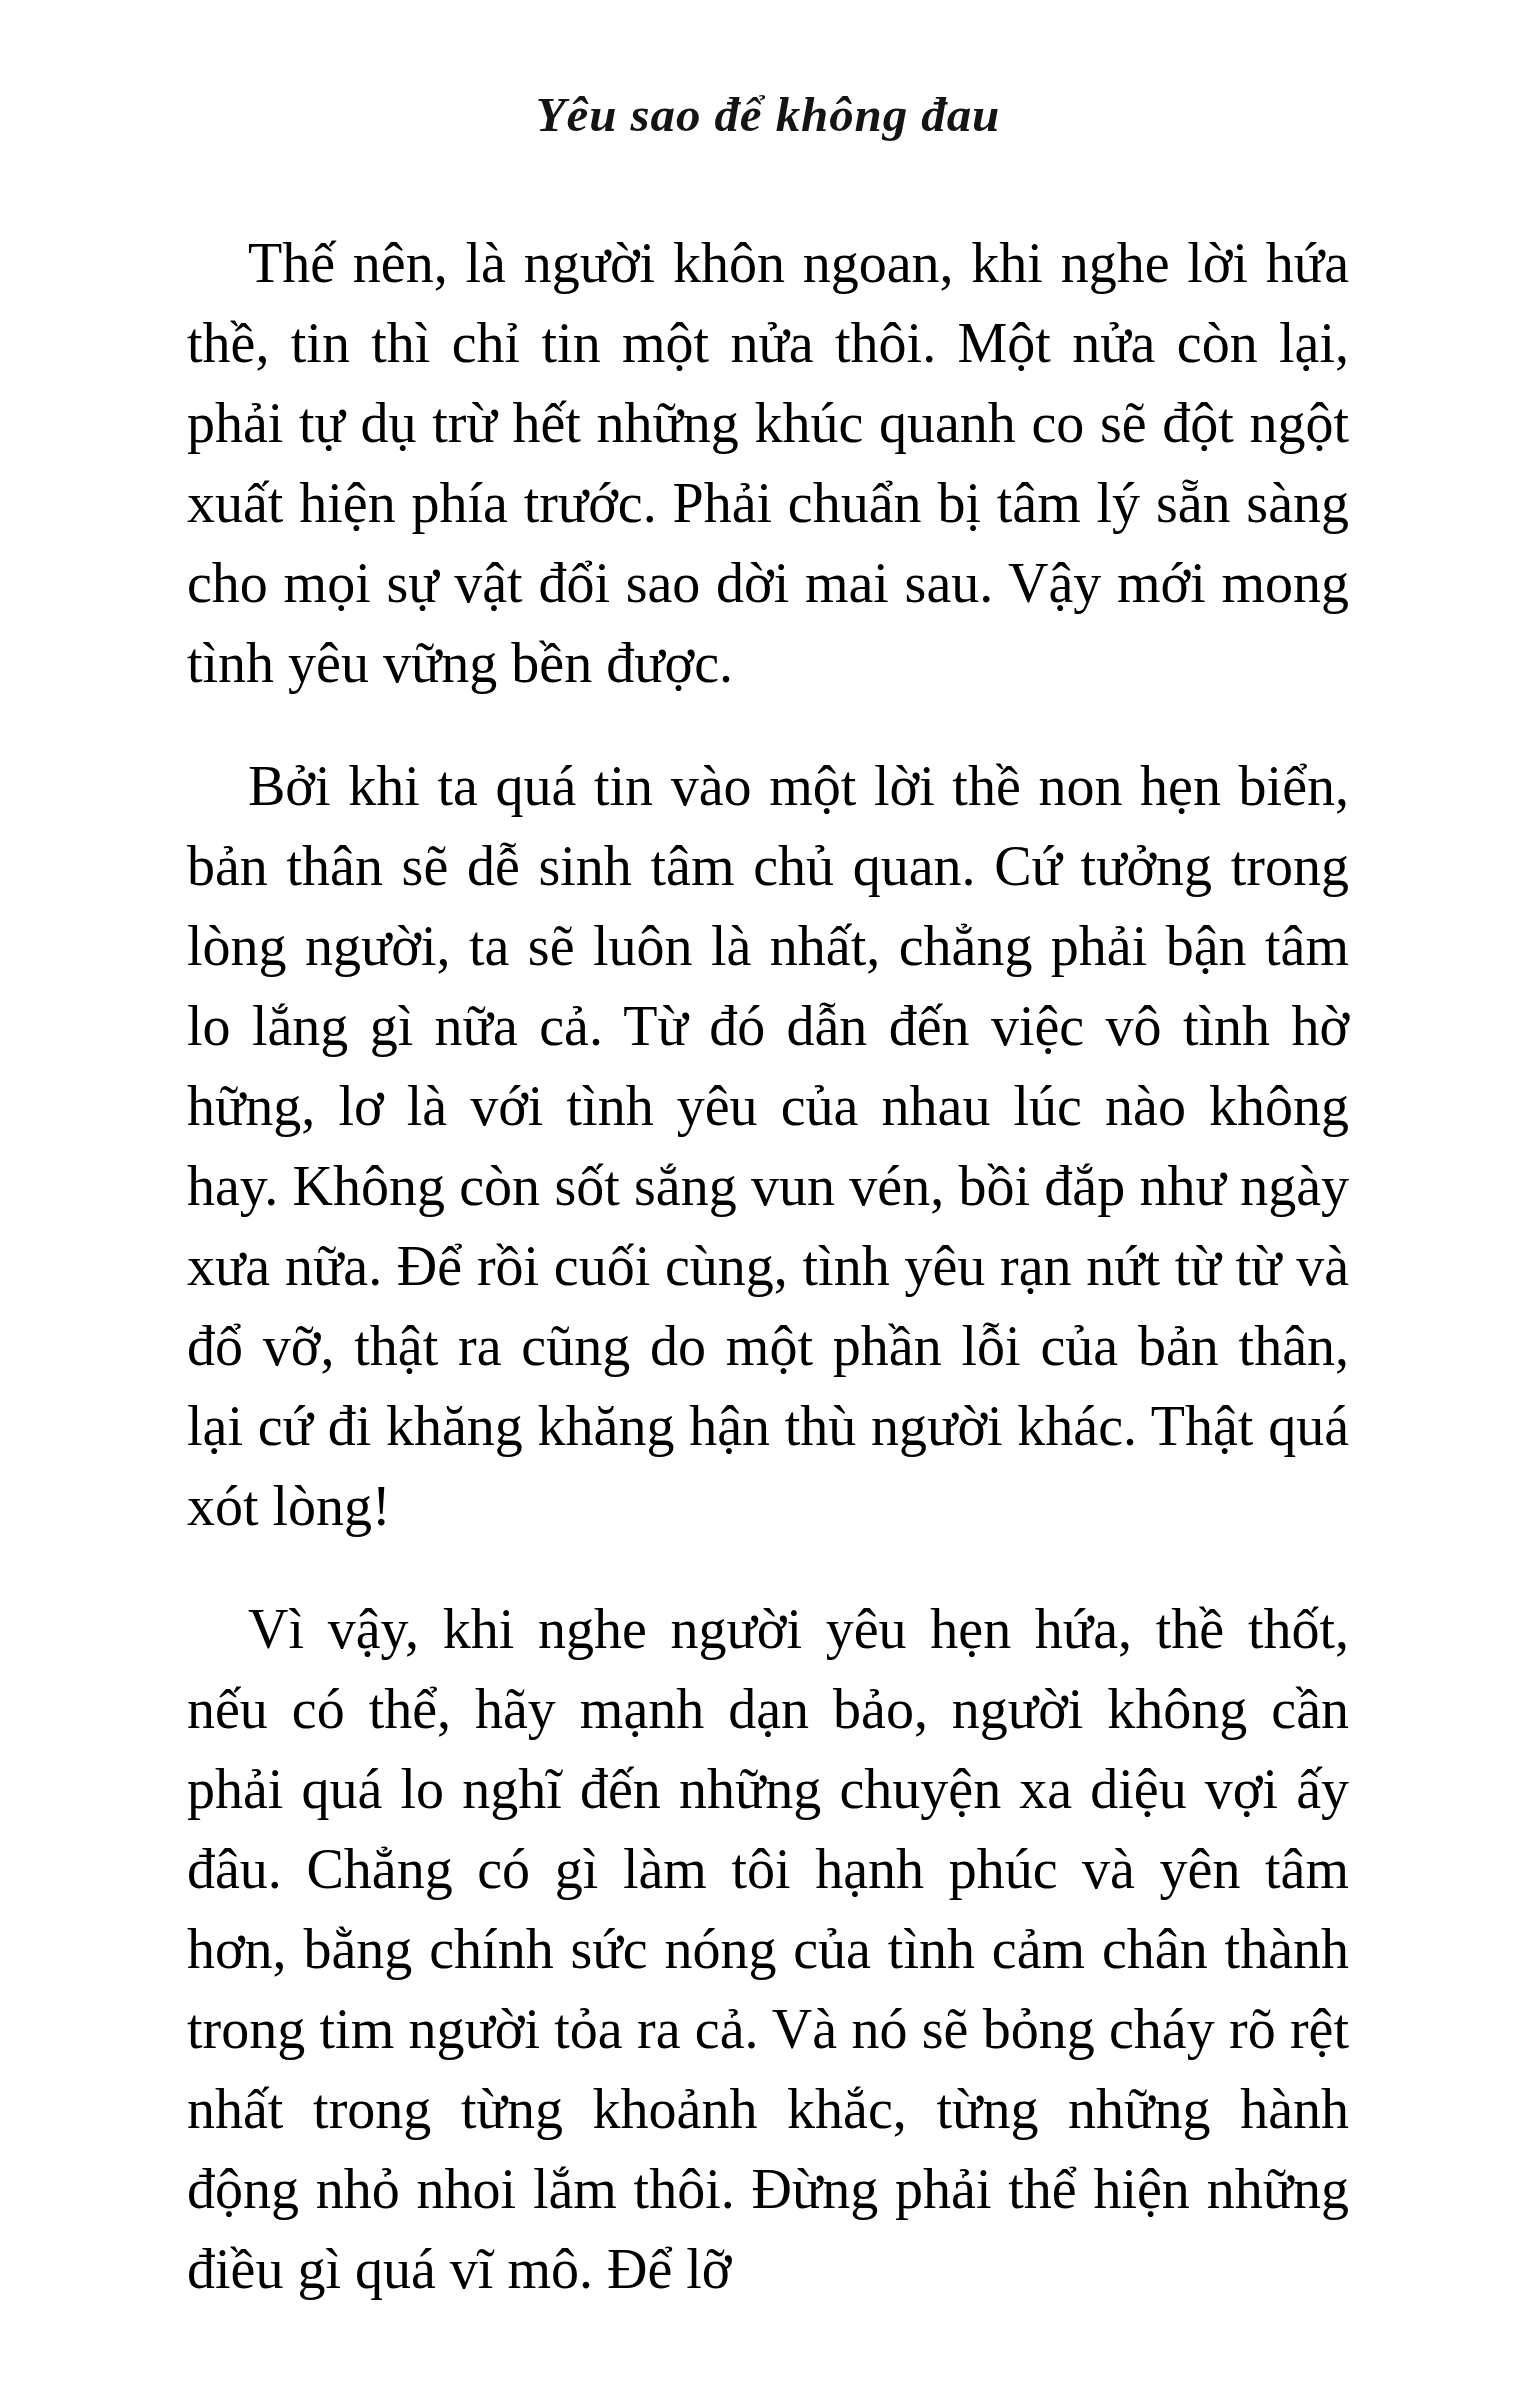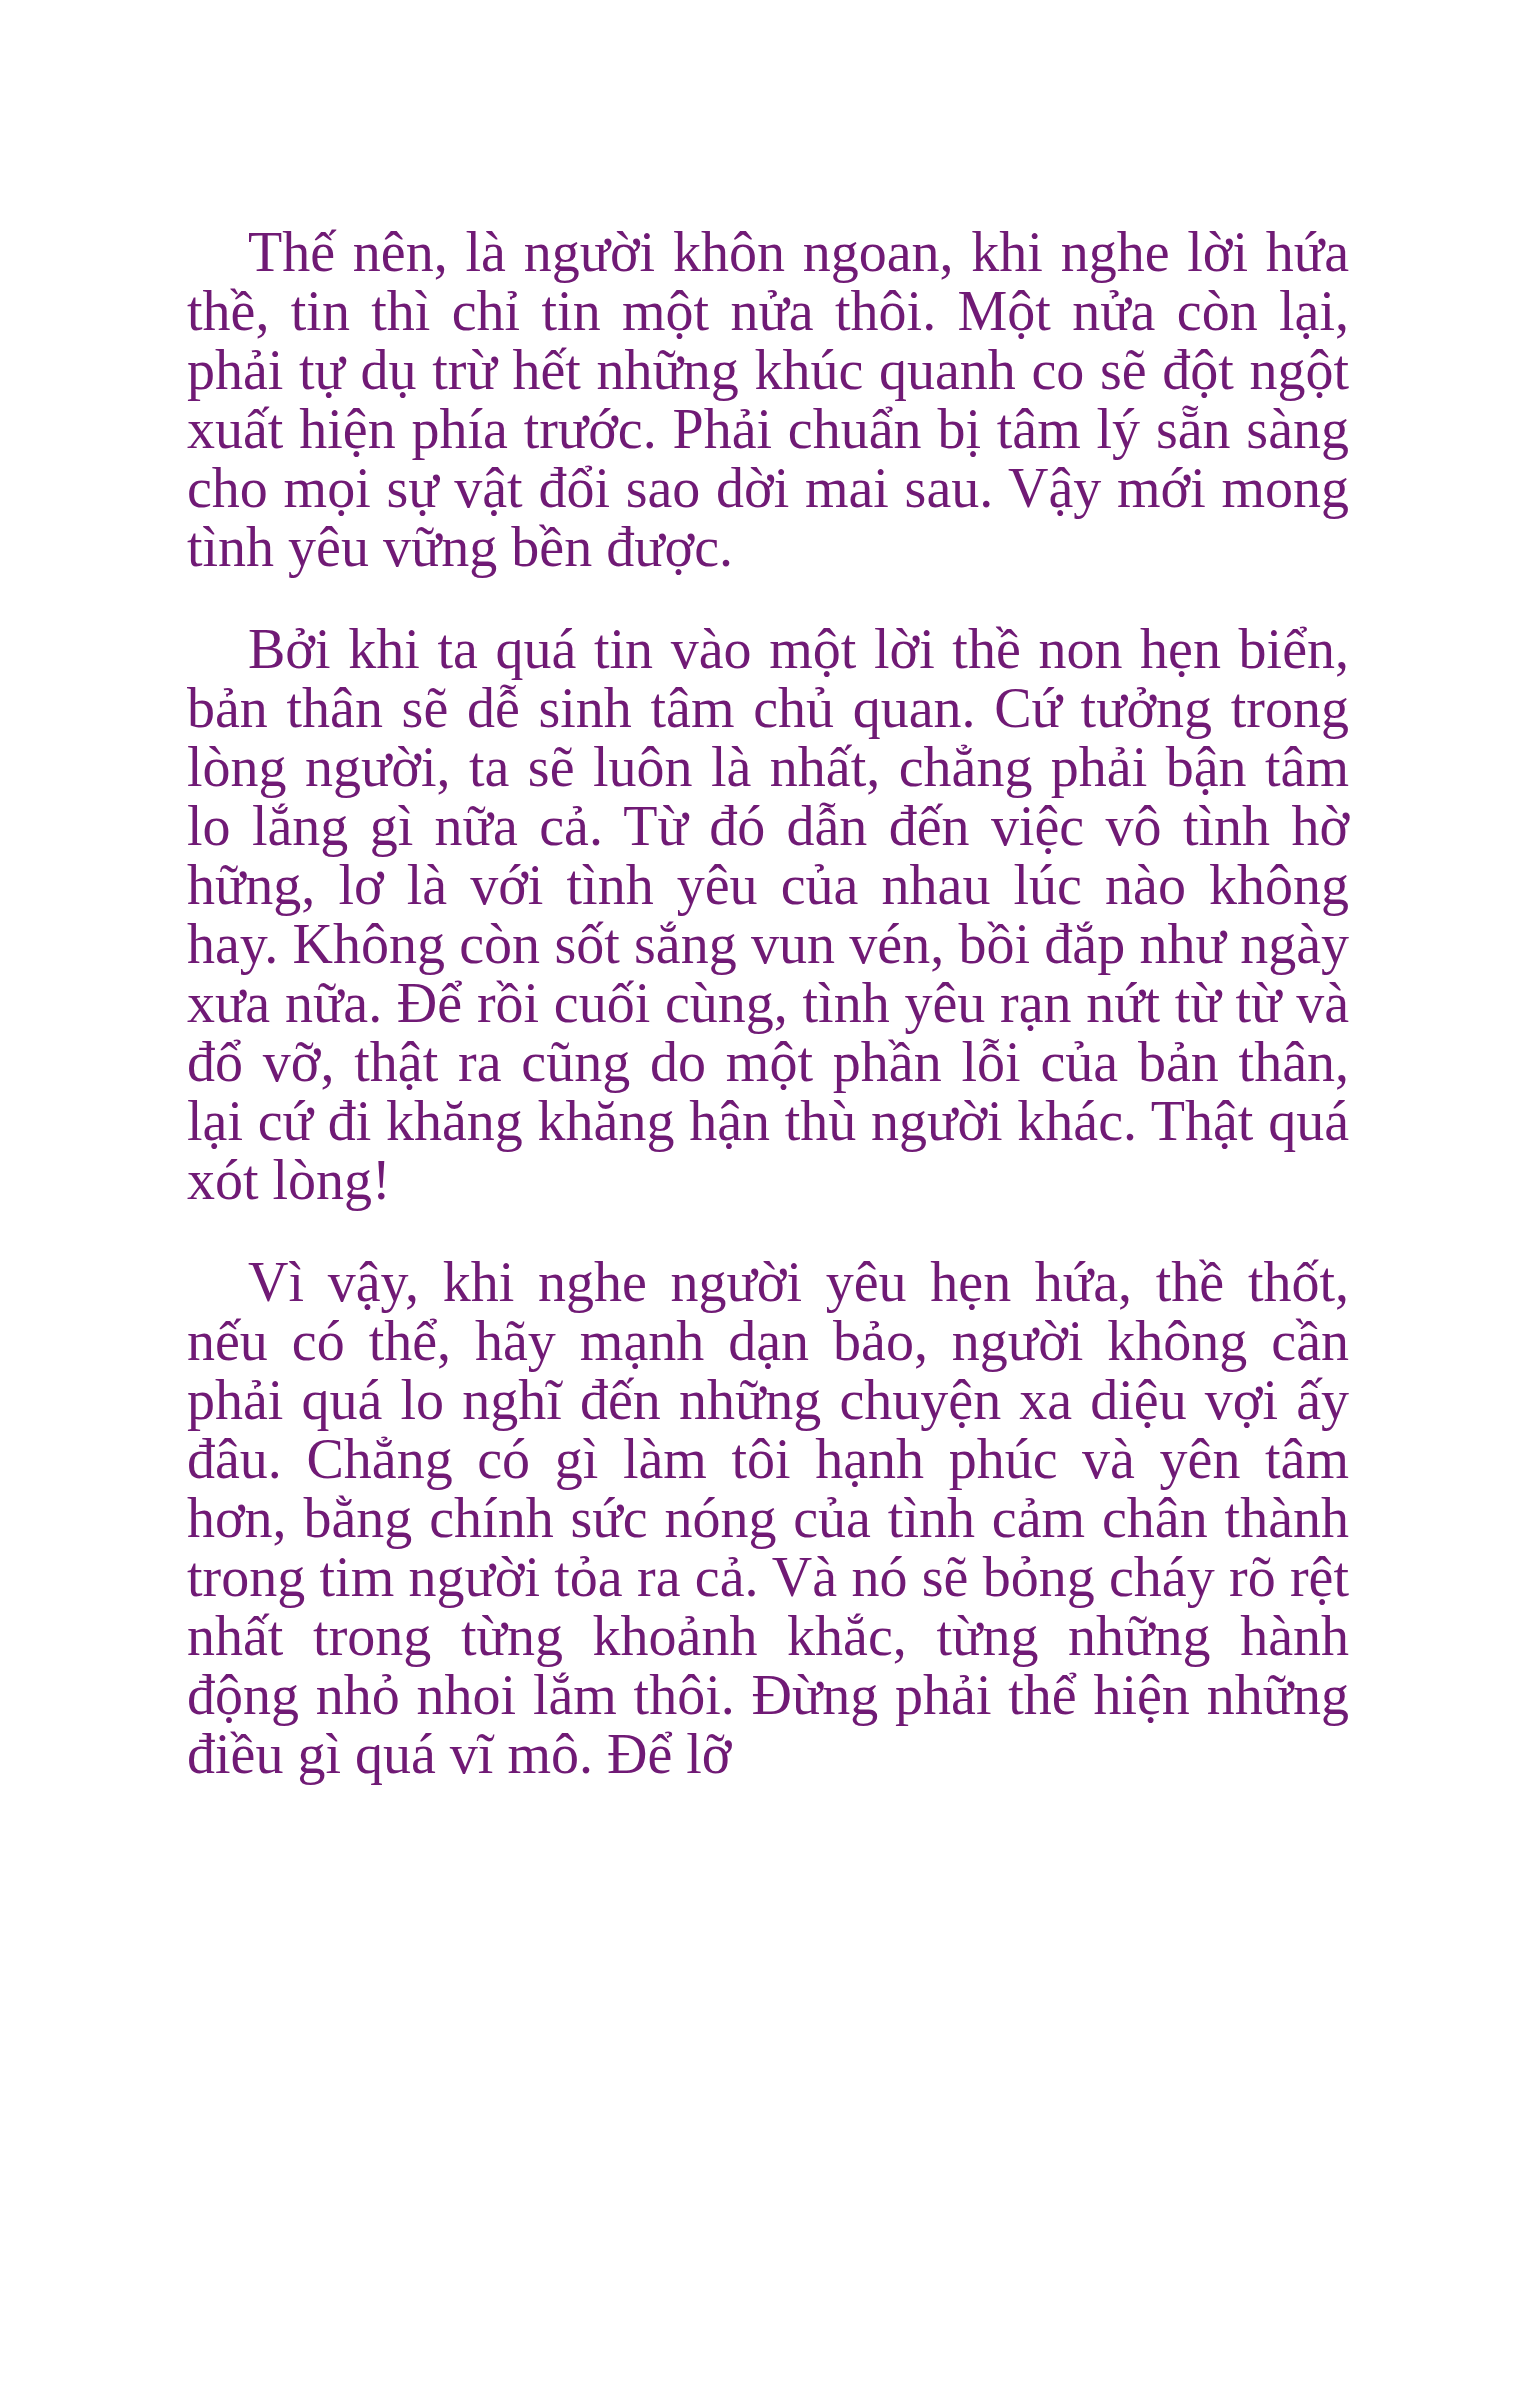--- a/index.html
+++ b/index.html
@@ -27,23 +27,23 @@
     font-size: 49px;
     letter-spacing: 0.9px;
     color: #141414;
   }
   .body-text {
     position: absolute;
     top: 223px;
     left: 187px;
     width: 1162px;
     font-size: 56px;
-    line-height: 59px;
+    line-height: 80px;
     text-align: justify;
-    color: #701a75;
+    color: #000000;
   }
   .body-text p {
     margin: 0 0 43px 0;
     text-indent: 61px;
   }
   .body-text p:last-child {
     margin-bottom: 4px;
   }
   .folio {
     position: absolute;
@@ -53,20 +53,21 @@
     text-align: center;
     font-size: 51px;
     color: #141414;
   }
 </style>
 </head>
 <body>
 
 <div class="page">
 
+  <div class="running-head">Yêu sao để không đau</div>
 
   <div class="body-text">
     <p>Thế nên, là người khôn ngoan, khi nghe lời hứa thề, tin thì chỉ tin một nửa thôi. Một nửa còn lại, phải tự dụ trừ hết những khúc quanh co sẽ đột ngột xuất hiện phía trước. Phải chuẩn bị tâm lý sẵn sàng cho mọi sự vật đổi sao dời mai sau. Vậy mới mong tình yêu vững bền được.</p>
     <p>Bởi khi ta quá tin vào một lời thề non hẹn biển, bản thân sẽ dễ sinh tâm chủ quan. Cứ tưởng trong lòng người, ta sẽ luôn là nhất, chẳng phải bận tâm lo lắng gì nữa cả. Từ đó dẫn đến việc vô tình hờ hững, lơ là với tình yêu của nhau lúc nào không hay. Không còn sốt sắng vun vén, bồi đắp như ngày xưa nữa. Để rồi cuối cùng, tình yêu rạn nứt từ từ và đổ vỡ, thật ra cũng do một phần lỗi của bản thân, lại cứ đi khăng khăng hận thù người khác. Thật quá xót lòng!</p>
     <p>Vì vậy, khi nghe người yêu hẹn hứa, thề thốt, nếu có thể, hãy mạnh dạn bảo, người không cần phải quá lo nghĩ đến những chuyện xa diệu vợi ấy đâu. Chẳng có gì làm tôi hạnh phúc và yên tâm hơn, bằng chính sức nóng của tình cảm chân thành trong tim người tỏa ra cả. Và nó sẽ bỏng cháy rõ rệt nhất trong từng khoảnh khắc, từng những hành động nhỏ nhoi lắm thôi. Đừng phải thể hiện những điều gì quá vĩ mô. Để lỡ</p>
   </div>
 
 
 </div>
 

